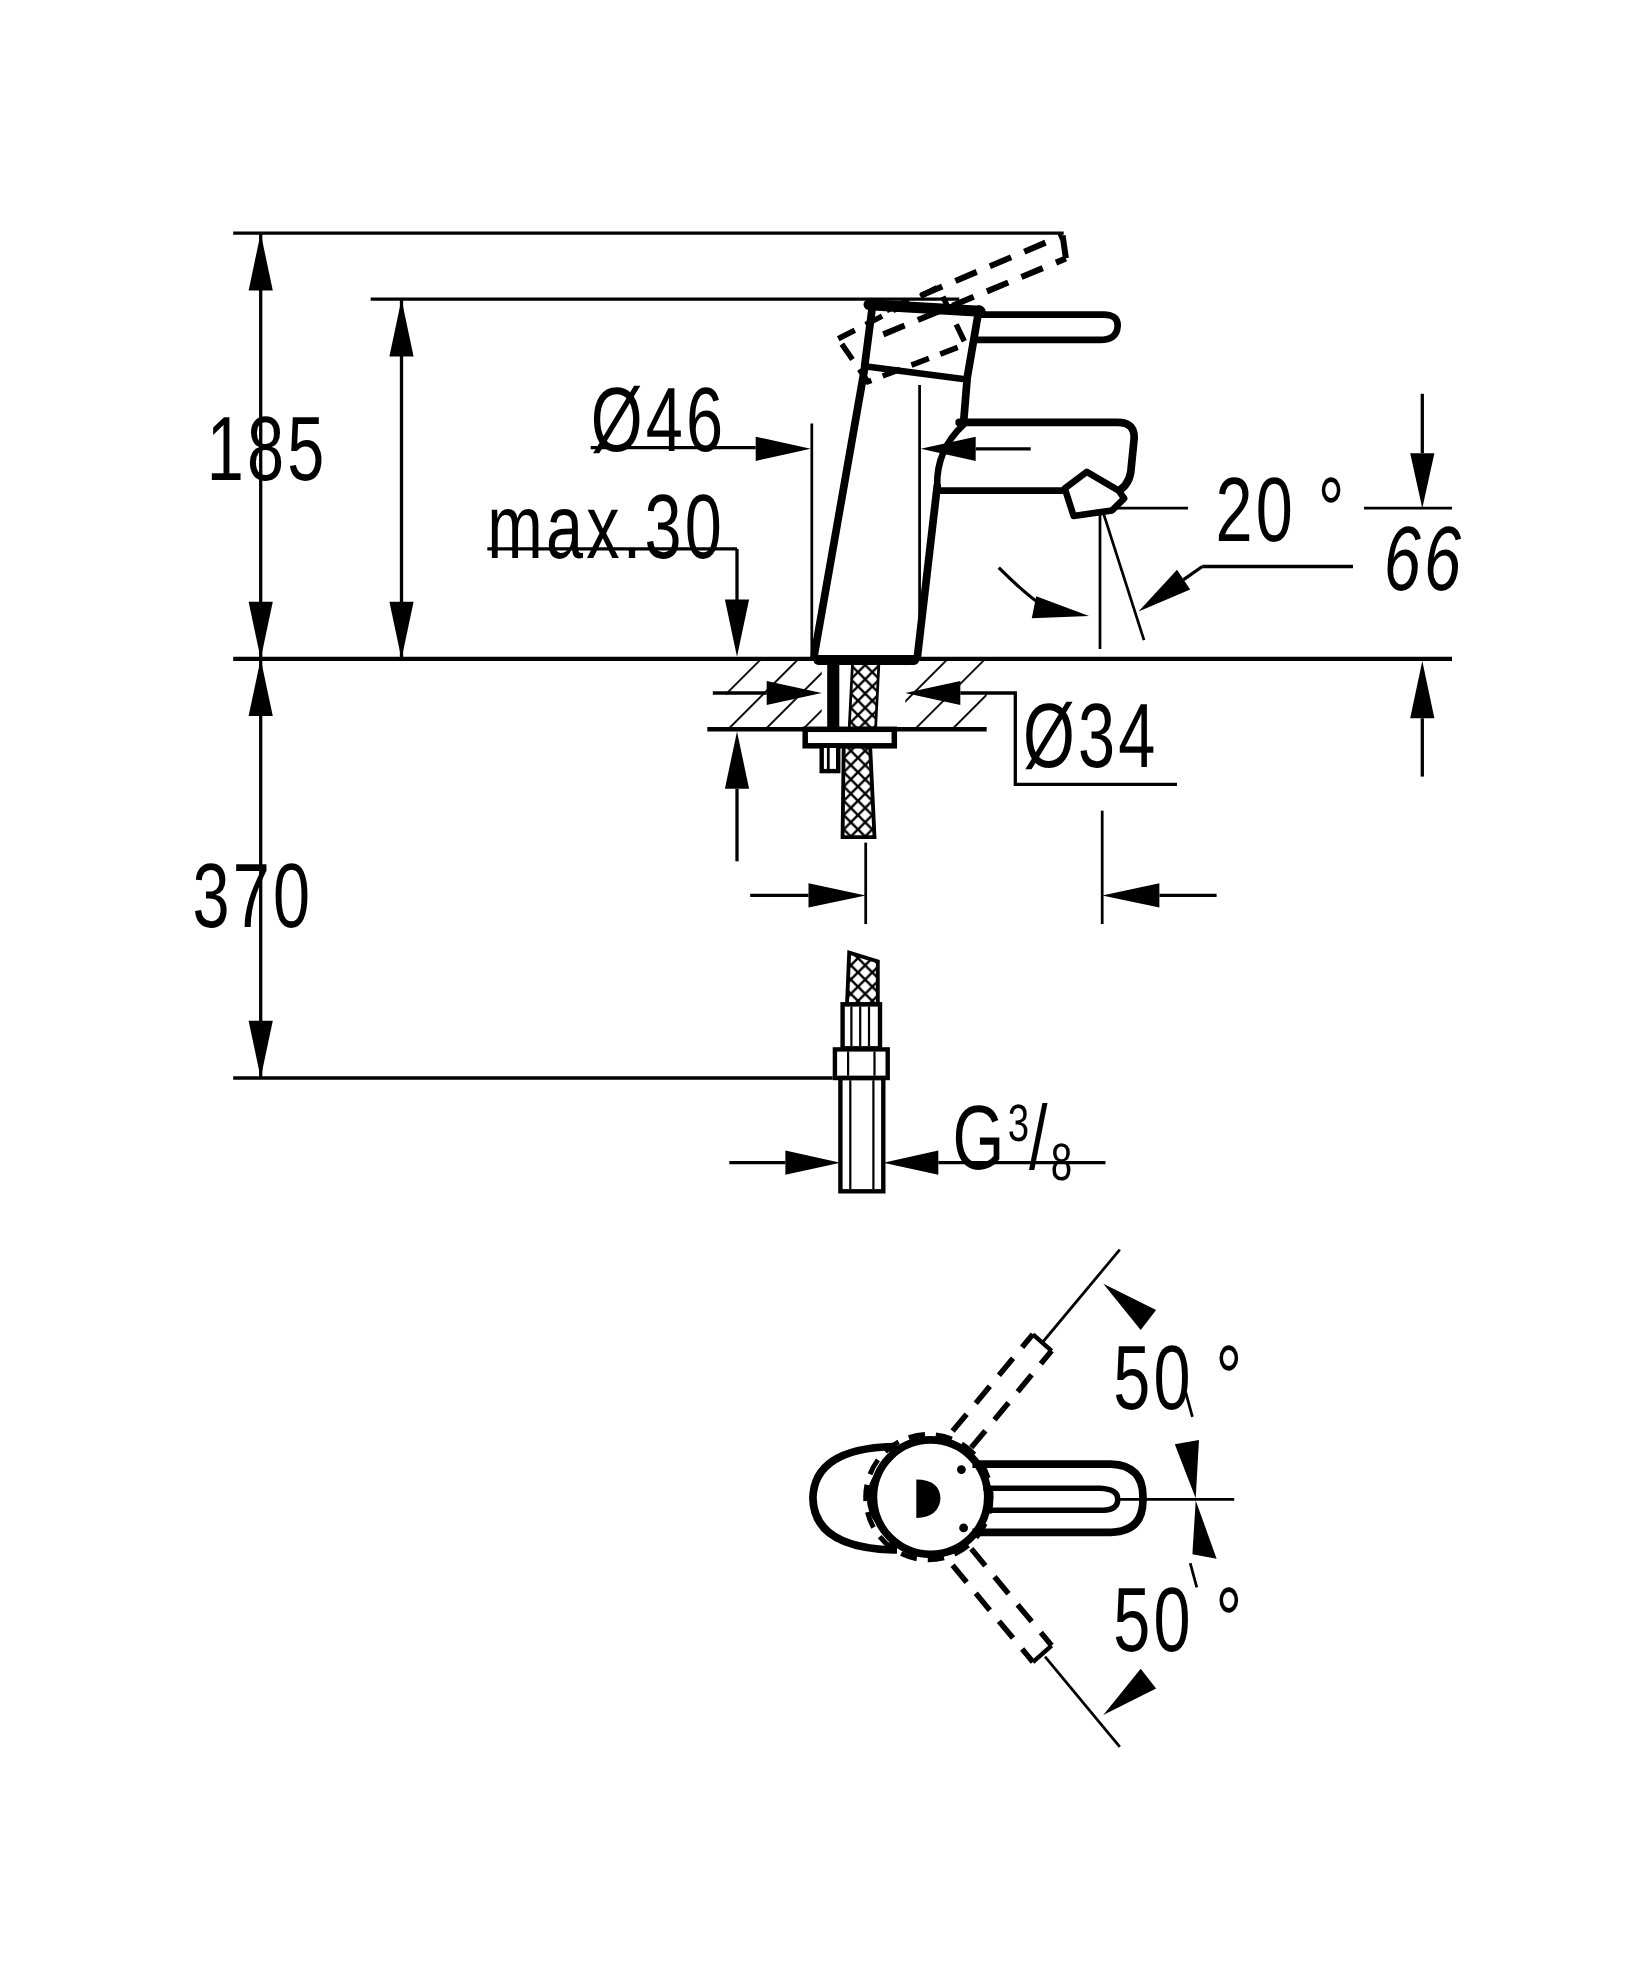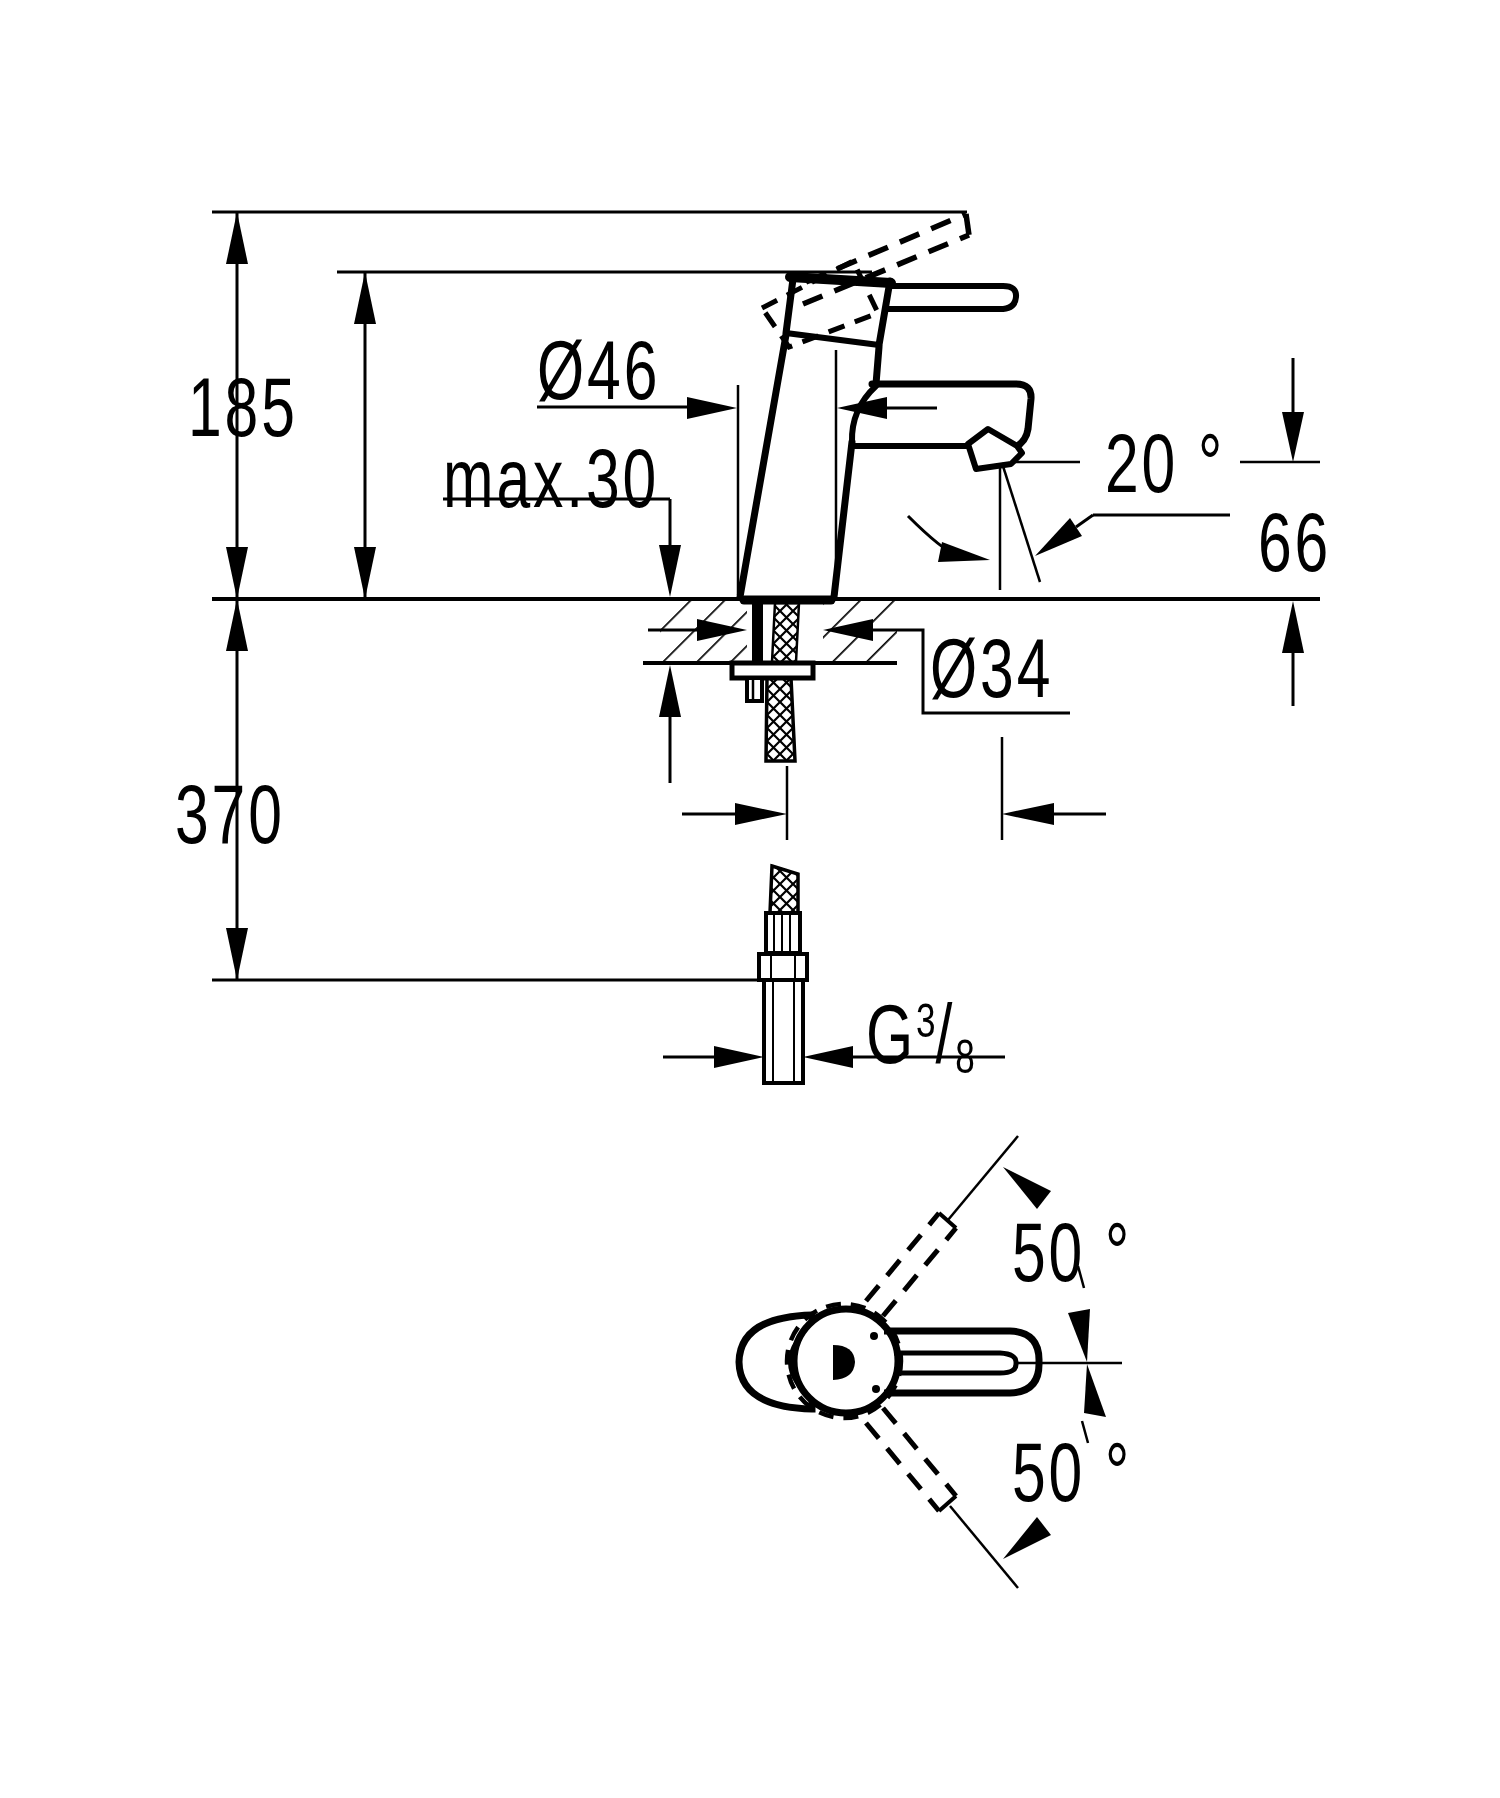--- a/index.html
+++ b/index.html
@@ -189,27 +189,27 @@
     <polygon points="1087,1364 1106,1417 1084,1413" stroke="none"></polygon>
     <line x1="1078" y1="1266" x2="1084" y2="1288" stroke-width="2.5"></line>
     <line x1="1082" y1="1421" x2="1088" y2="1443" stroke-width="2.5"></line>
   </g>
 </svg>
 
   <div class="label" style="left:188px;top:366px;">
     <span class="t">185</span></div>
   <div class="label" style="left:175px;top:747px;margin-top:26px;">
     <span class="t">370</span></div>
-  <div class="label" style="left:537px;top:329px;">
+  <div class="label" style="left:537px;top:340px;">
     <span class="t">Ø46</span></div>
   <div class="label" style="left:443px;top:421px;margin-top:16px;">
     <span class="t">max.30</span></div>
   <div class="label" style="left:1105px;top:422px;">
     <span class="t">20 °</span></div>
-  <div class="label" style="left:1258px;top:501px;">
+  <div class="label" style="left:1258px;top:466px;font-style:italic;">
     <span class="t">66</span></div>
   <div class="label" style="left:930px;top:627px;">
     <span class="t">Ø34</span></div>
   <div class="label thread" style="left:866px;top:969px;margin-top:24px;">
     <span class="t"><span>G</span><span class="sup">3</span><span>/</span><span class="sub">8</span></span></div>
   <div class="label" style="left:1012px;top:1211px;">
     <span class="t">50 °</span></div>
   <div class="label" style="left:1012px;top:1431px;">
     <span class="t">50 °</span></div>
 

